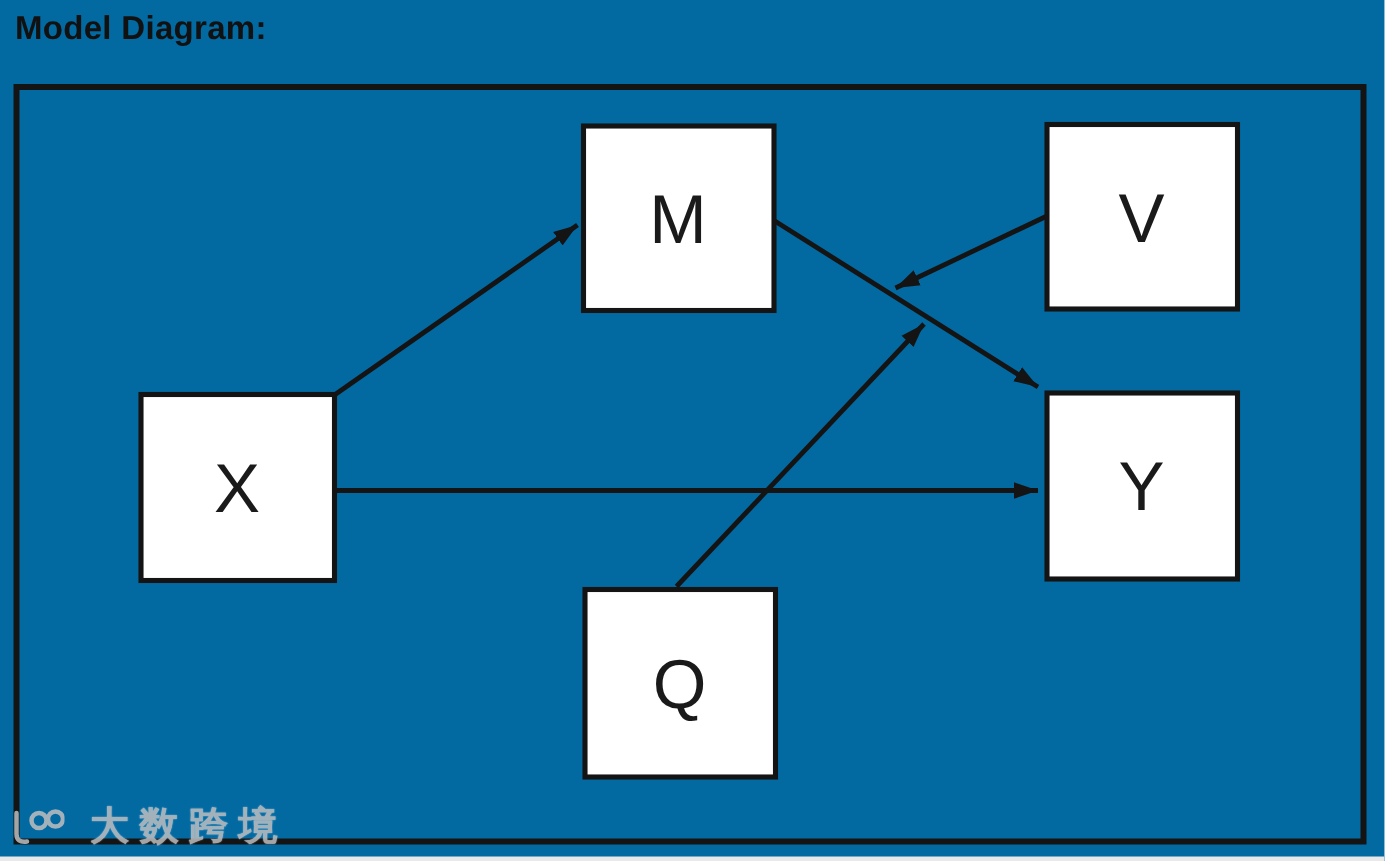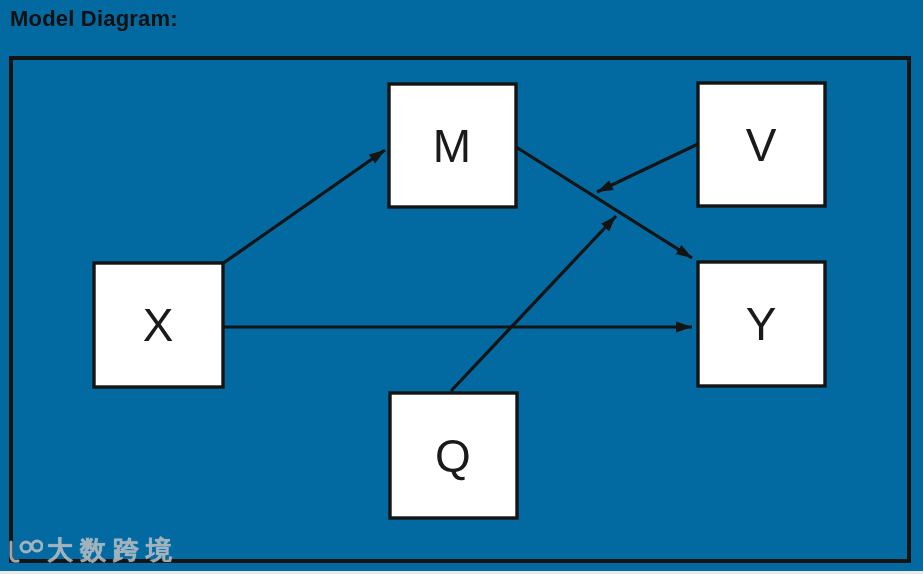--- a/index.html
+++ b/index.html
@@ -38,21 +38,21 @@
     font-weight: 400;
     fill: #1a1a1a;
     stroke: none;
   }
   .watermark {
     position: absolute;
     left: 5px;
     top: 533px;
     display: flex;
     align-items: center;
-    gap: 4px;
+    gap: 17px;
     color: #bfbfbf;
     opacity: 0.85;
     z-index: 3;
     pointer-events: none;
     justify-content: space-between;
   }
   .watermark .wm-text {
     font-size: 26px;
     font-weight: bold;
     letter-spacing: 7px;

